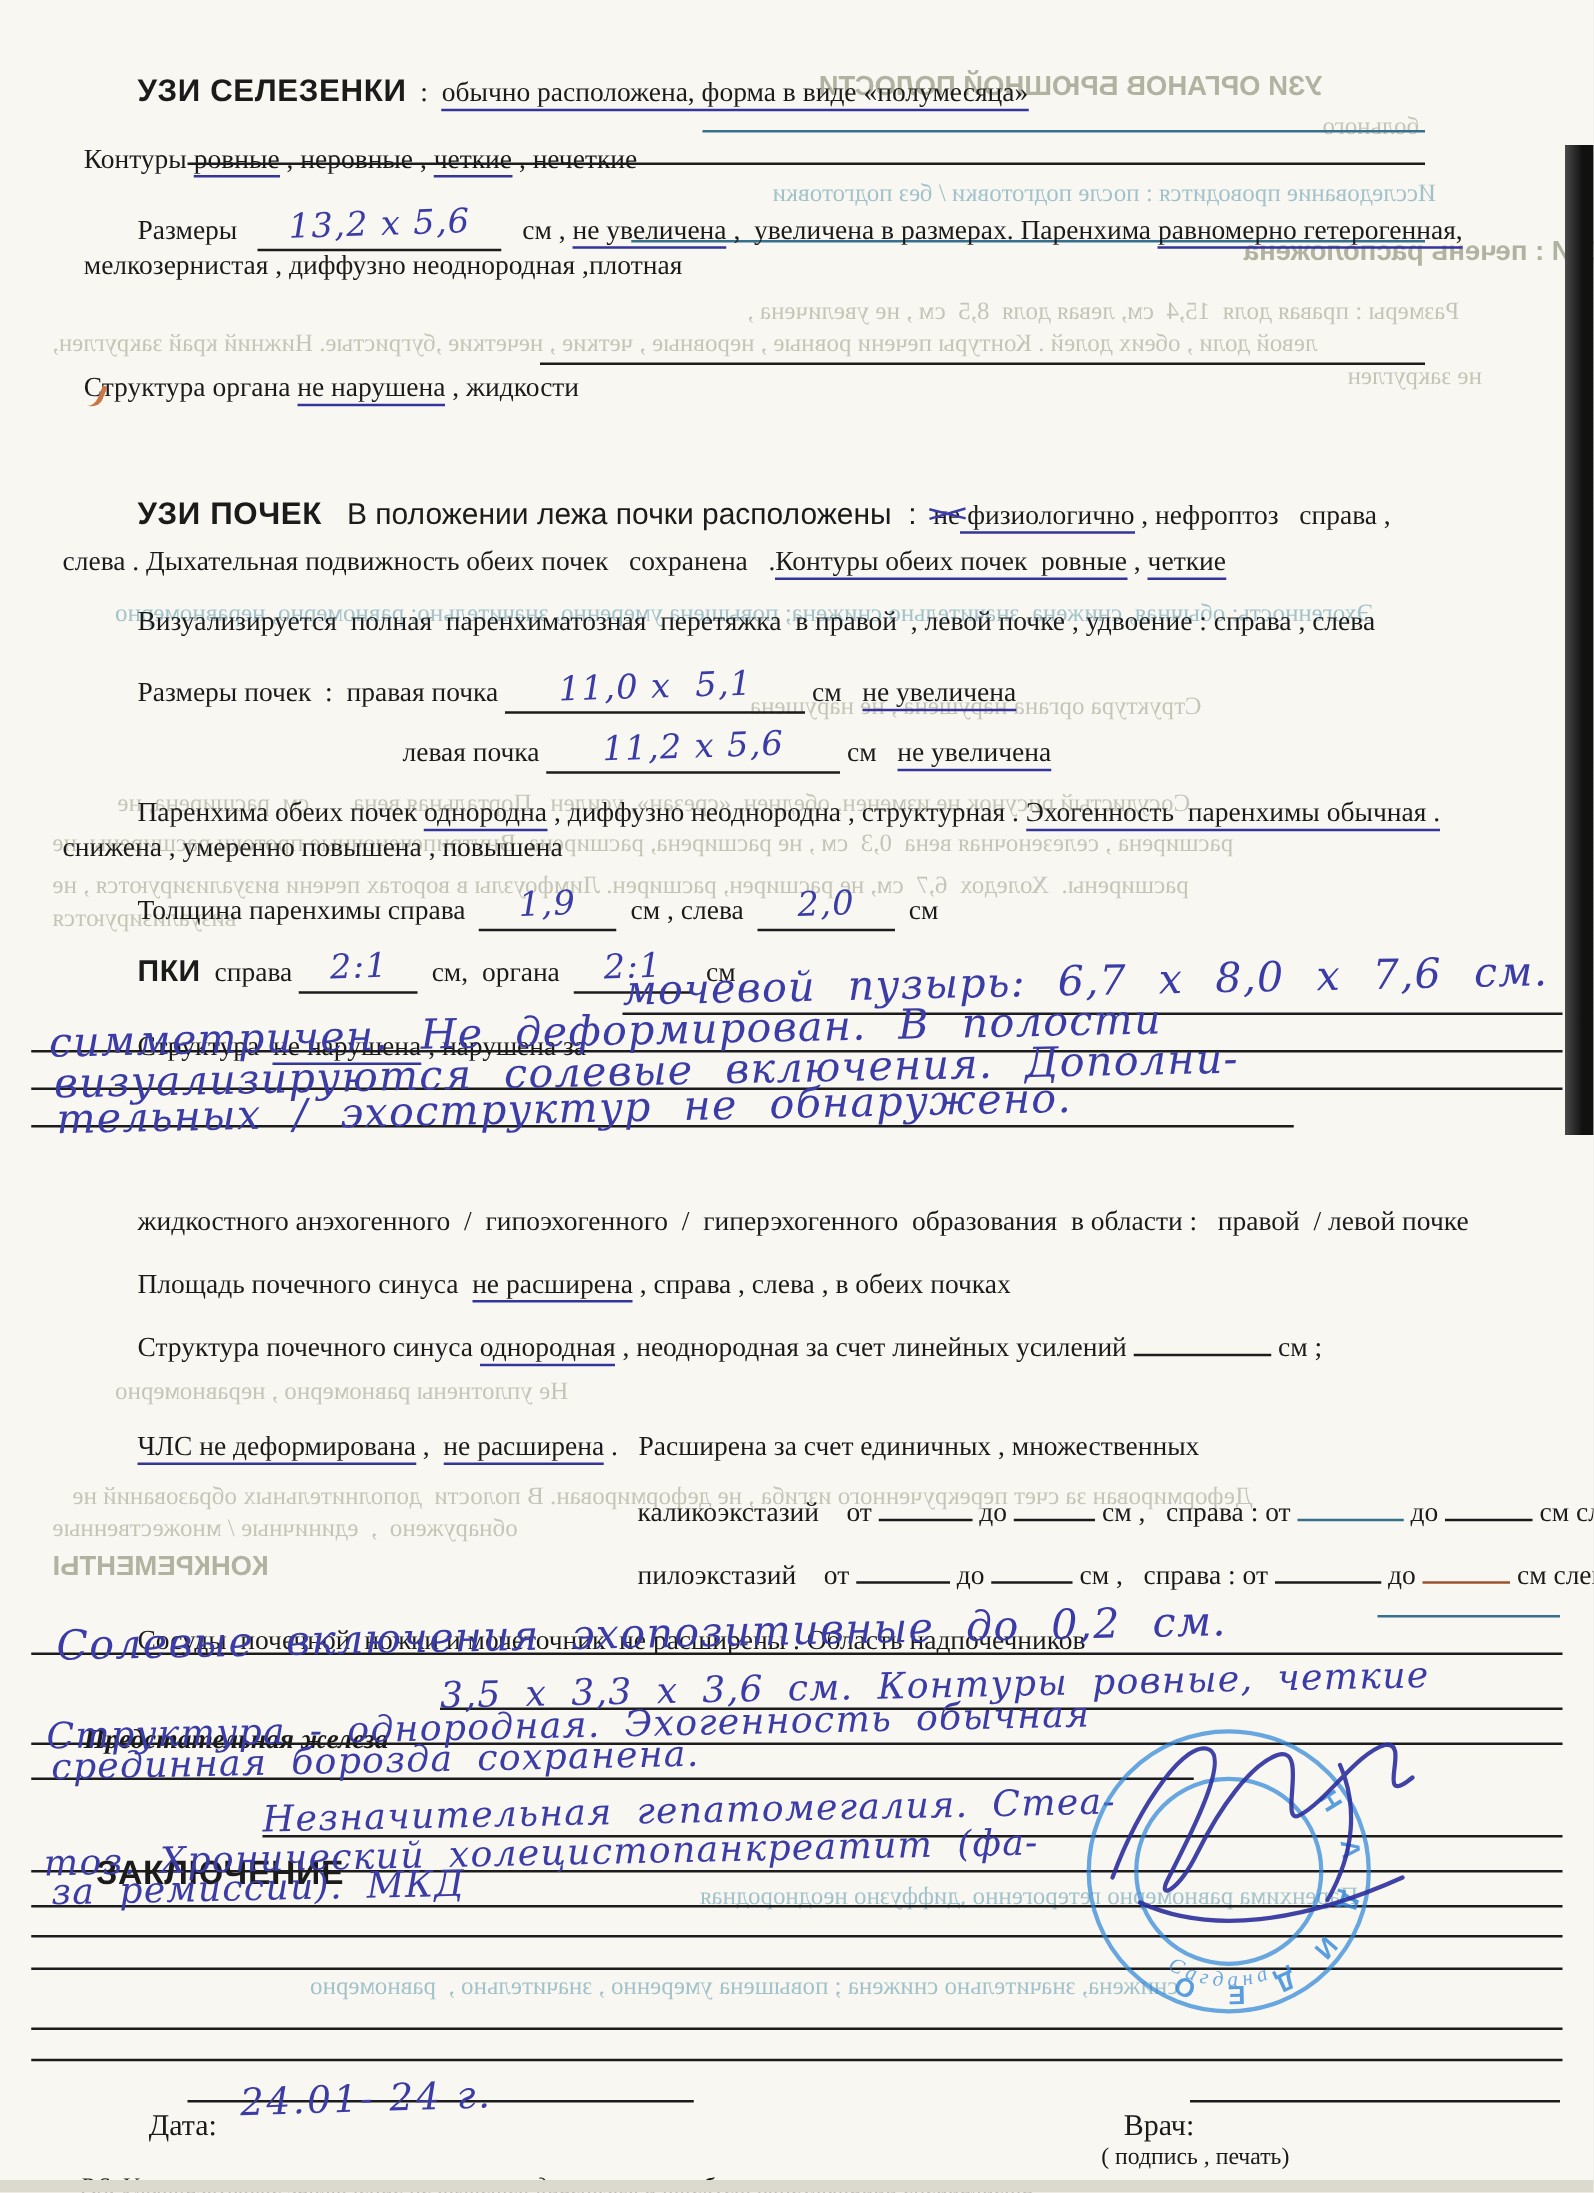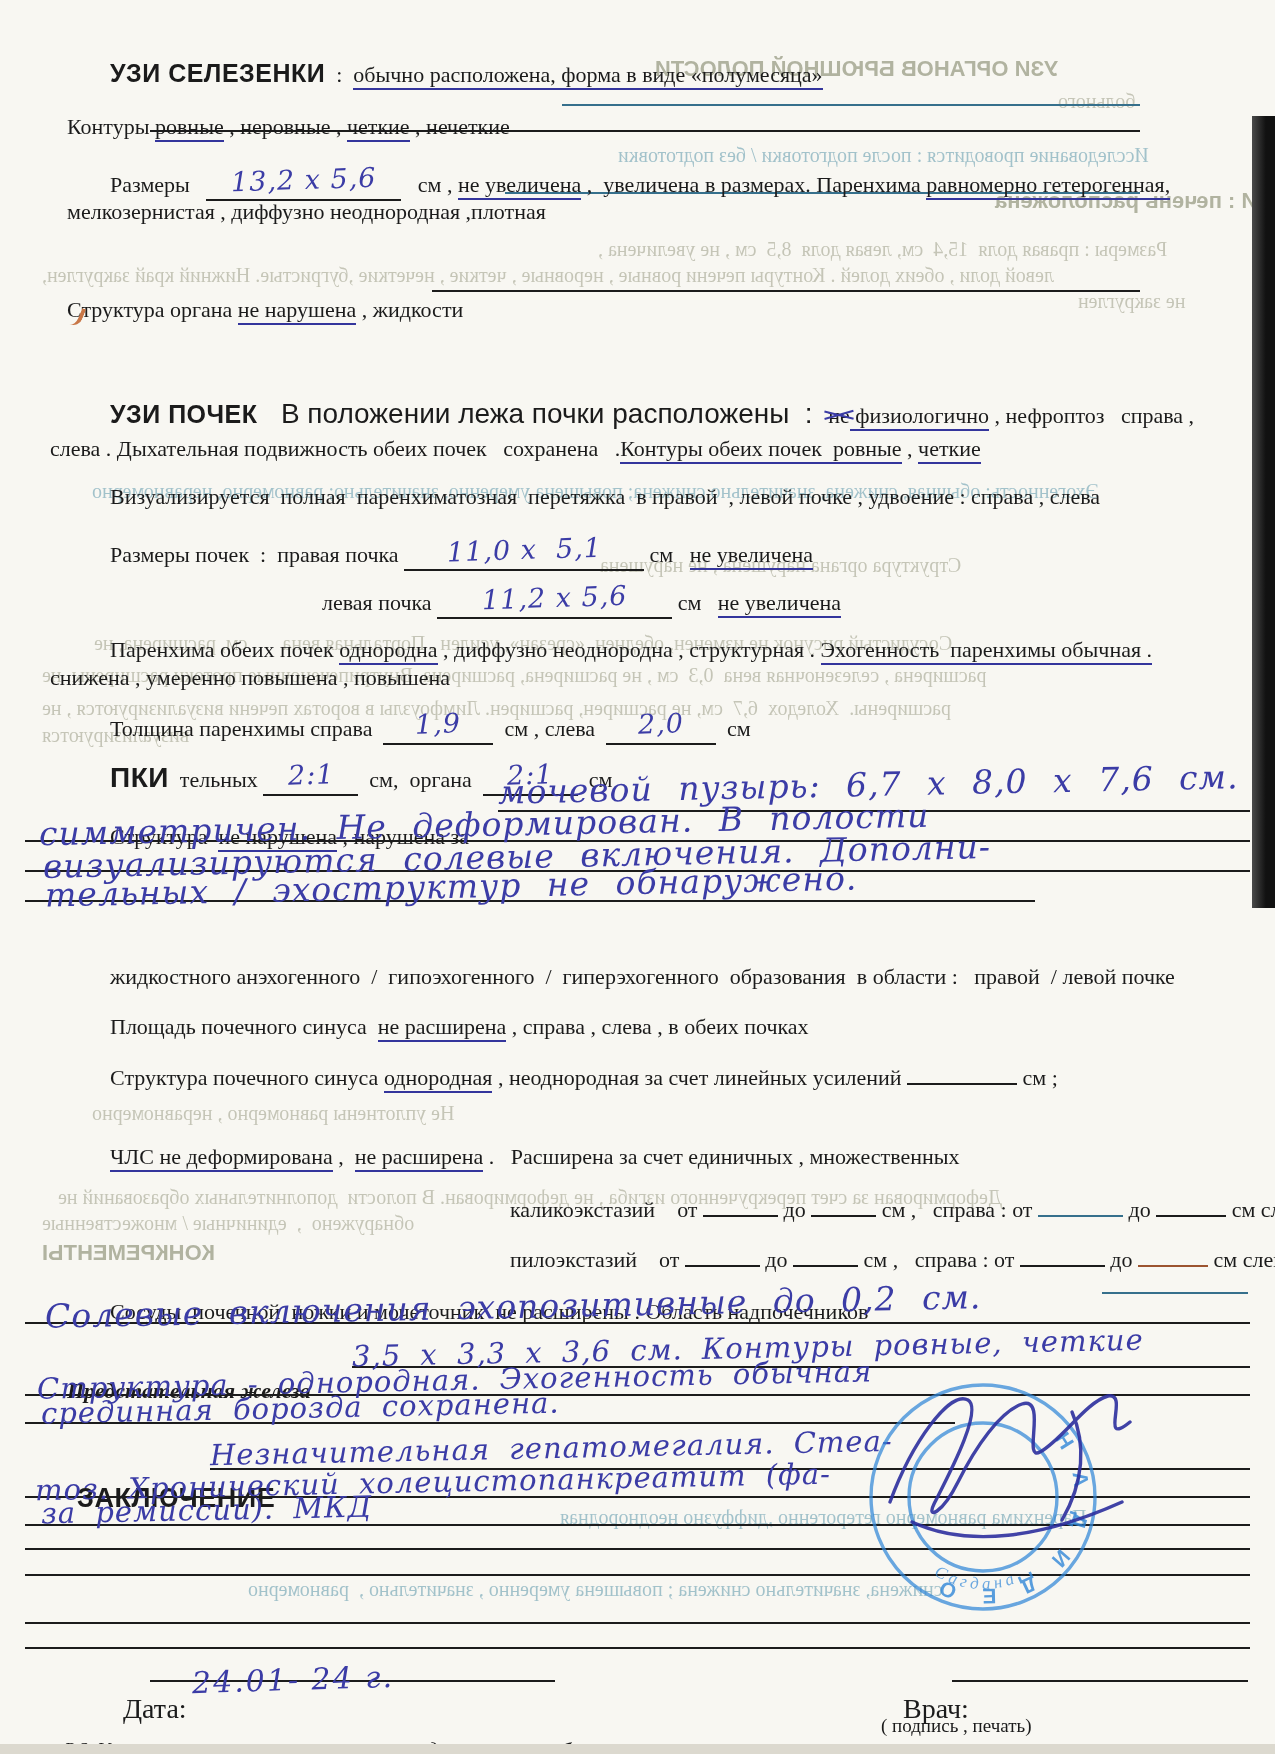--- a/index.html
+++ b/index.html
@@ -1,21 +1,21 @@
 <!DOCTYPE html>
 <html><head>
 <meta charset="utf-8">
 <style>
   html,body{margin:0;padding:0;background:#e9e7e0;}
   .page{position:relative;width:1275px;height:1754px;background:#f8f7f2;overflow:hidden;
         font-family:"Liberation Serif",serif;color:#1b1b1b;}
   .ln{position:absolute;white-space:pre;font-size:22px;line-height:1.25;z-index:2;}
   .sans{font-family:"Liberation Sans",sans-serif;}
   .hB{font-family:"Liberation Sans",sans-serif;font-weight:700;letter-spacing:.5px;}
-  .sz25{font-size:25px;} .sz23{font-size:28px;} .sz27{font-size:27px;} .sz19{font-size:19px;}
+  .sz25{font-size:25px;} .sz23{font-size:24px;} .sz27{font-size:27px;} .sz19{font-size:19px;}
   .bi{font-weight:700;font-style:italic;}
   .u{border-bottom:2.4px solid #34359c;padding-bottom:1px;}
   .rule{position:absolute;height:0;border-top:2px solid #1c1c1c;z-index:1;}
   .rule.teal{border-top-color:#36708c;}
   .blank{display:inline-block;border-bottom:2px solid #1c1c1c;height:18px;vertical-align:baseline;}
   .blank.teal{border-bottom-color:#36708c;}
   .blank.rust{border-bottom-color:#9c5430;}
   .fill{display:inline-block;border-bottom:2px solid #1c1c1c;text-align:center;vertical-align:baseline;}
   .hw{font-family:"DejaVu Serif",serif;font-style:italic;color:#3b3ca6;}
   span.hw{display:inline-block;transform:rotate(-1.8deg);position:relative;top:-3px;}
@@ -115,21 +115,21 @@
   </div>
   <div class="ln" style="left:28px;top:636px">
     <span>снижена , умеренно повышена , повышена</span>
   </div>
 
   <div class="ln" style="left:88px;top:682px">
     <span>Толщина паренхимы справа  </span><span class="fill" style="width:110px"><span class="hw hw-val">1,9</span></span><span>  см , слева  </span><span class="fill" style="width:110px"><span class="hw hw-val">2,0</span></span><span>  см</span>
   </div>
 
   <div class="ln" style="left:88px;top:732px">
-    <span class="hB sz23">ПКИ</span><span>  тельных </span><span class="fill" style="width:95px"><span class="hw hw-val">2:1</span></span><span>  см,  органа  </span><span class="fill" style="width:95px"><span class="hw hw-val">2:1</span></span><span>  см</span>
+    <span class="hB sz23">ПКИ</span><span>  справа </span><span class="fill" style="width:95px"><span class="hw hw-val">2:1</span></span><span>  см,  органа  </span><span class="fill" style="width:95px"><span class="hw hw-val">2:1</span></span><span>  см</span>
   </div>
 
   <div class="ln" style="left:88px;top:795px">
     <span>Структура  </span><span class="u">не нарушена</span><span> , нарушена за </span>
   </div>
   <div class="hwrow" style="left:498px;top:768px;width:752px;height:42px">
     <span class="hw hw-big">мочевой пузырь: 6,7 х 8,0 х 7,6 см.</span>
   </div>
   <div class="hwrow" style="left:25px;top:808px;width:1225px;height:32px">
     <span class="hw hw-big" style="margin-left:14px">симметричен.  Не  деформирован.  В  полости</span>

